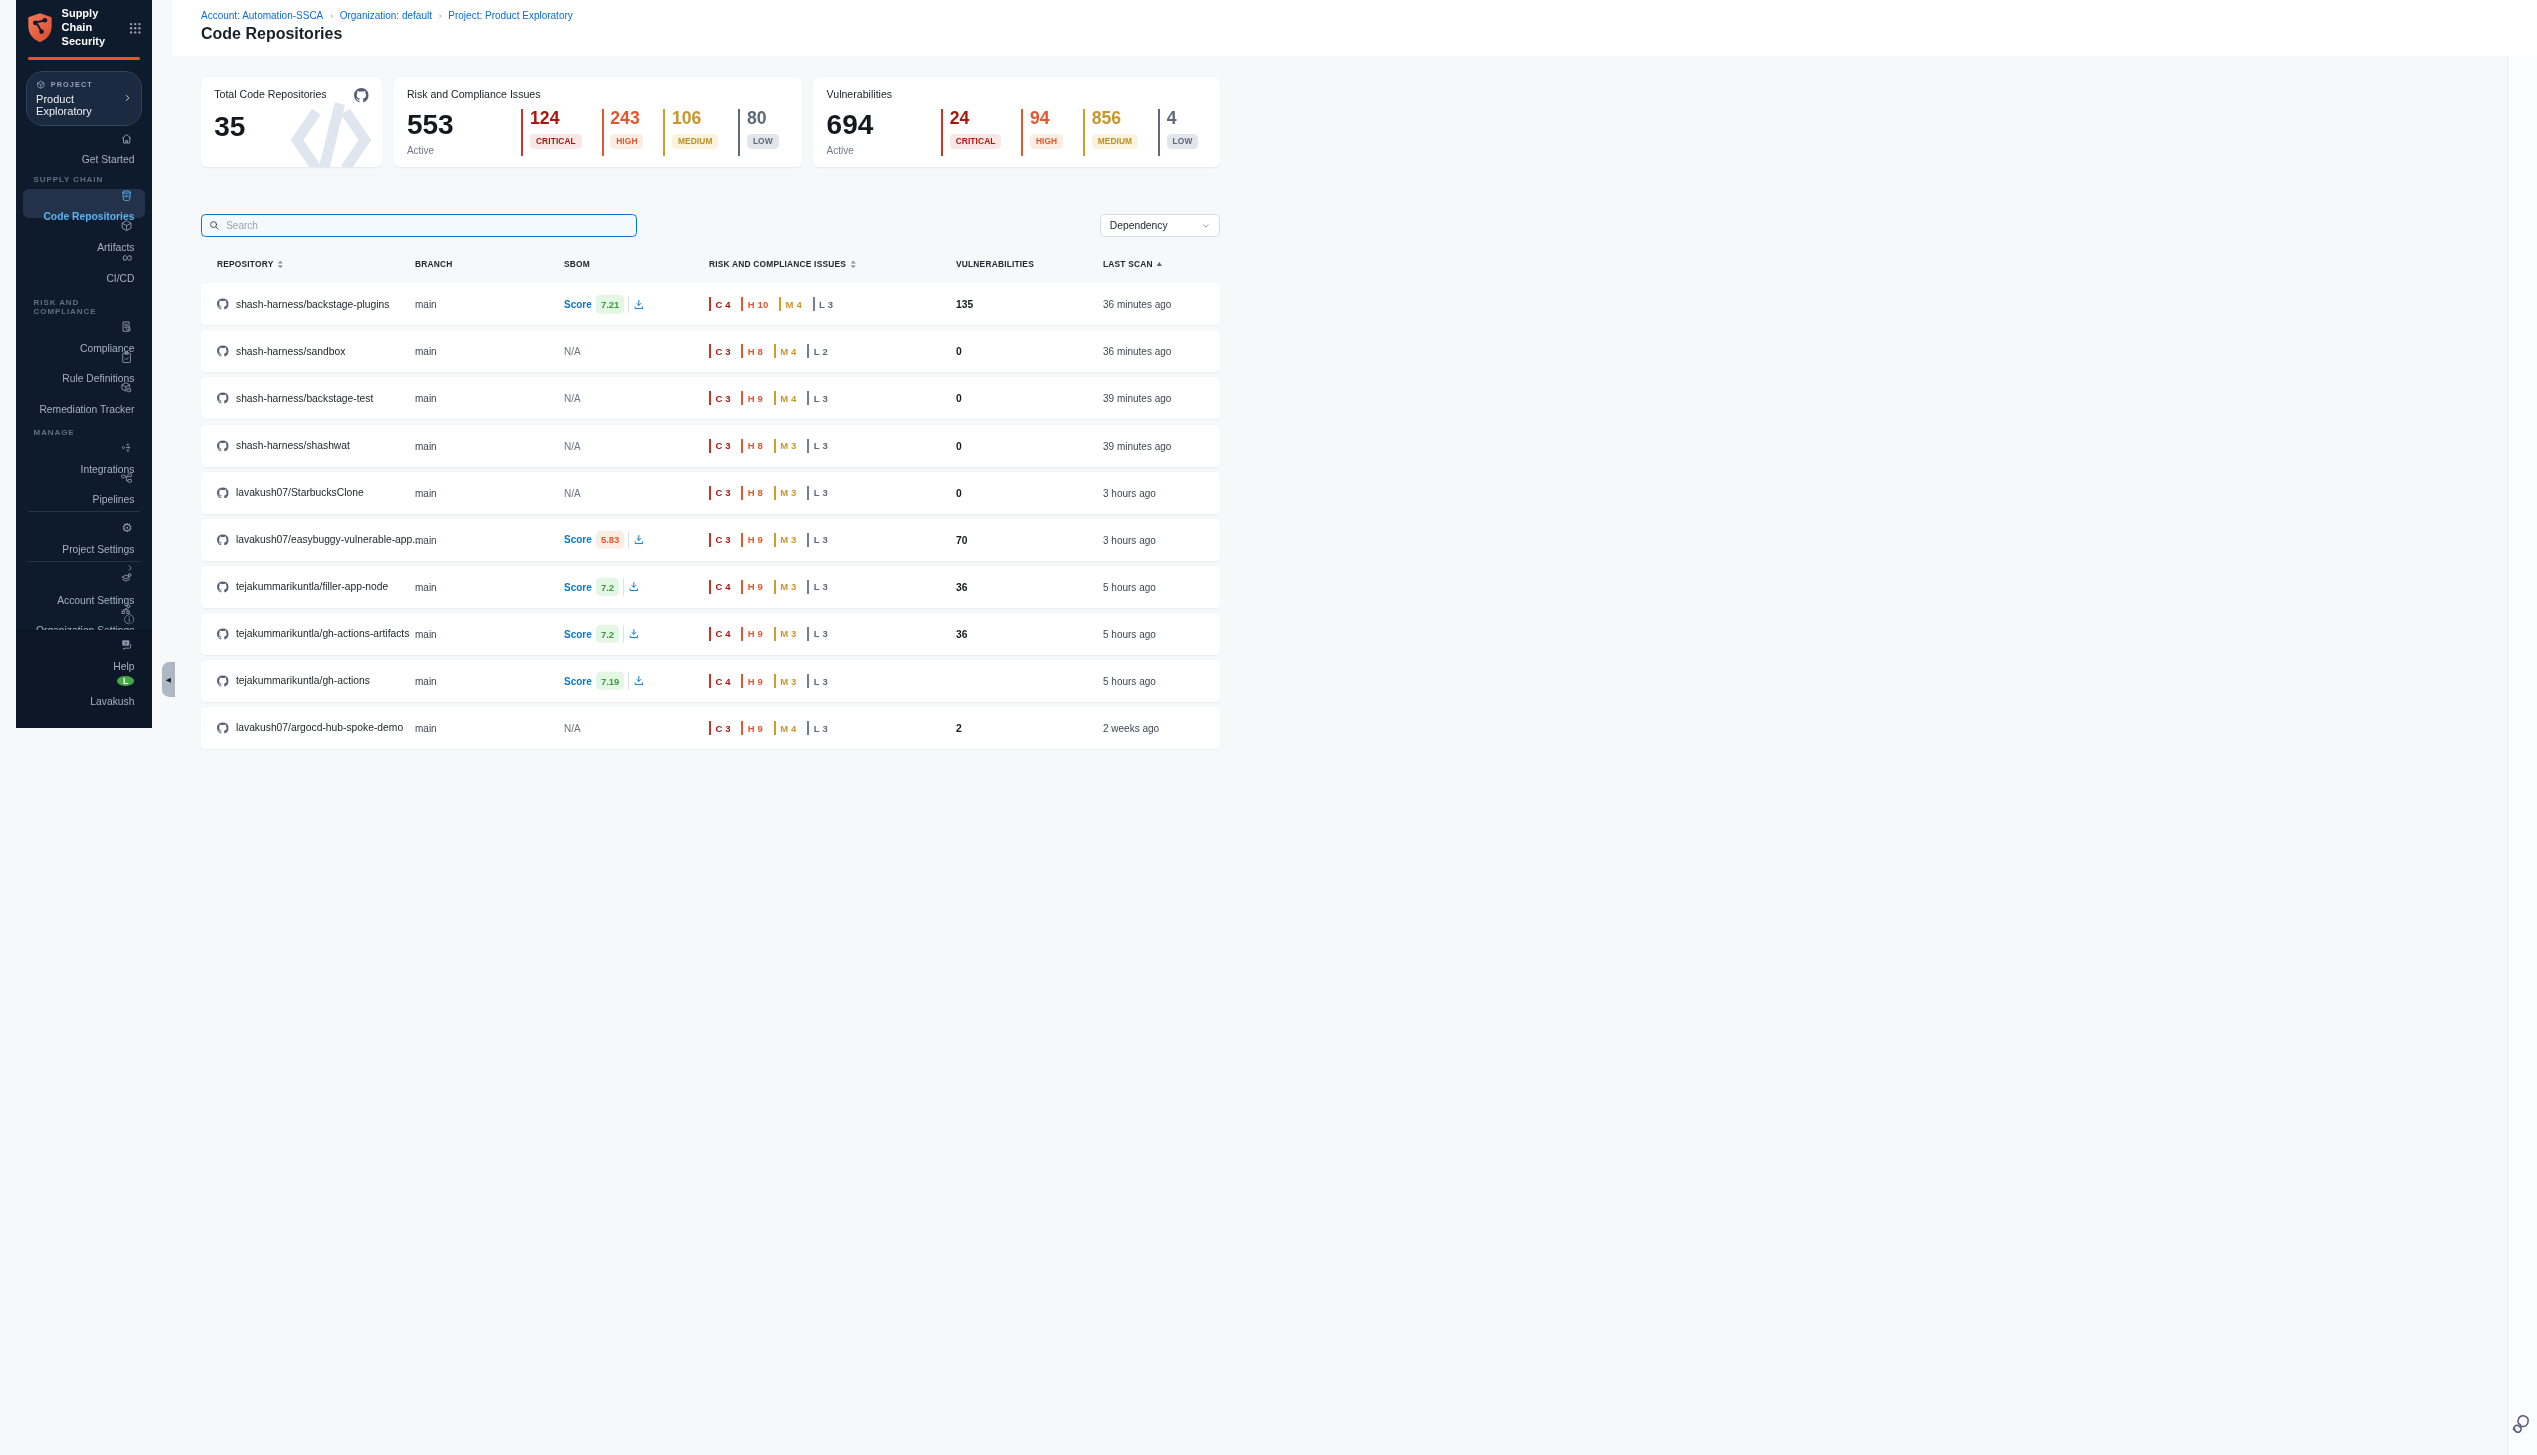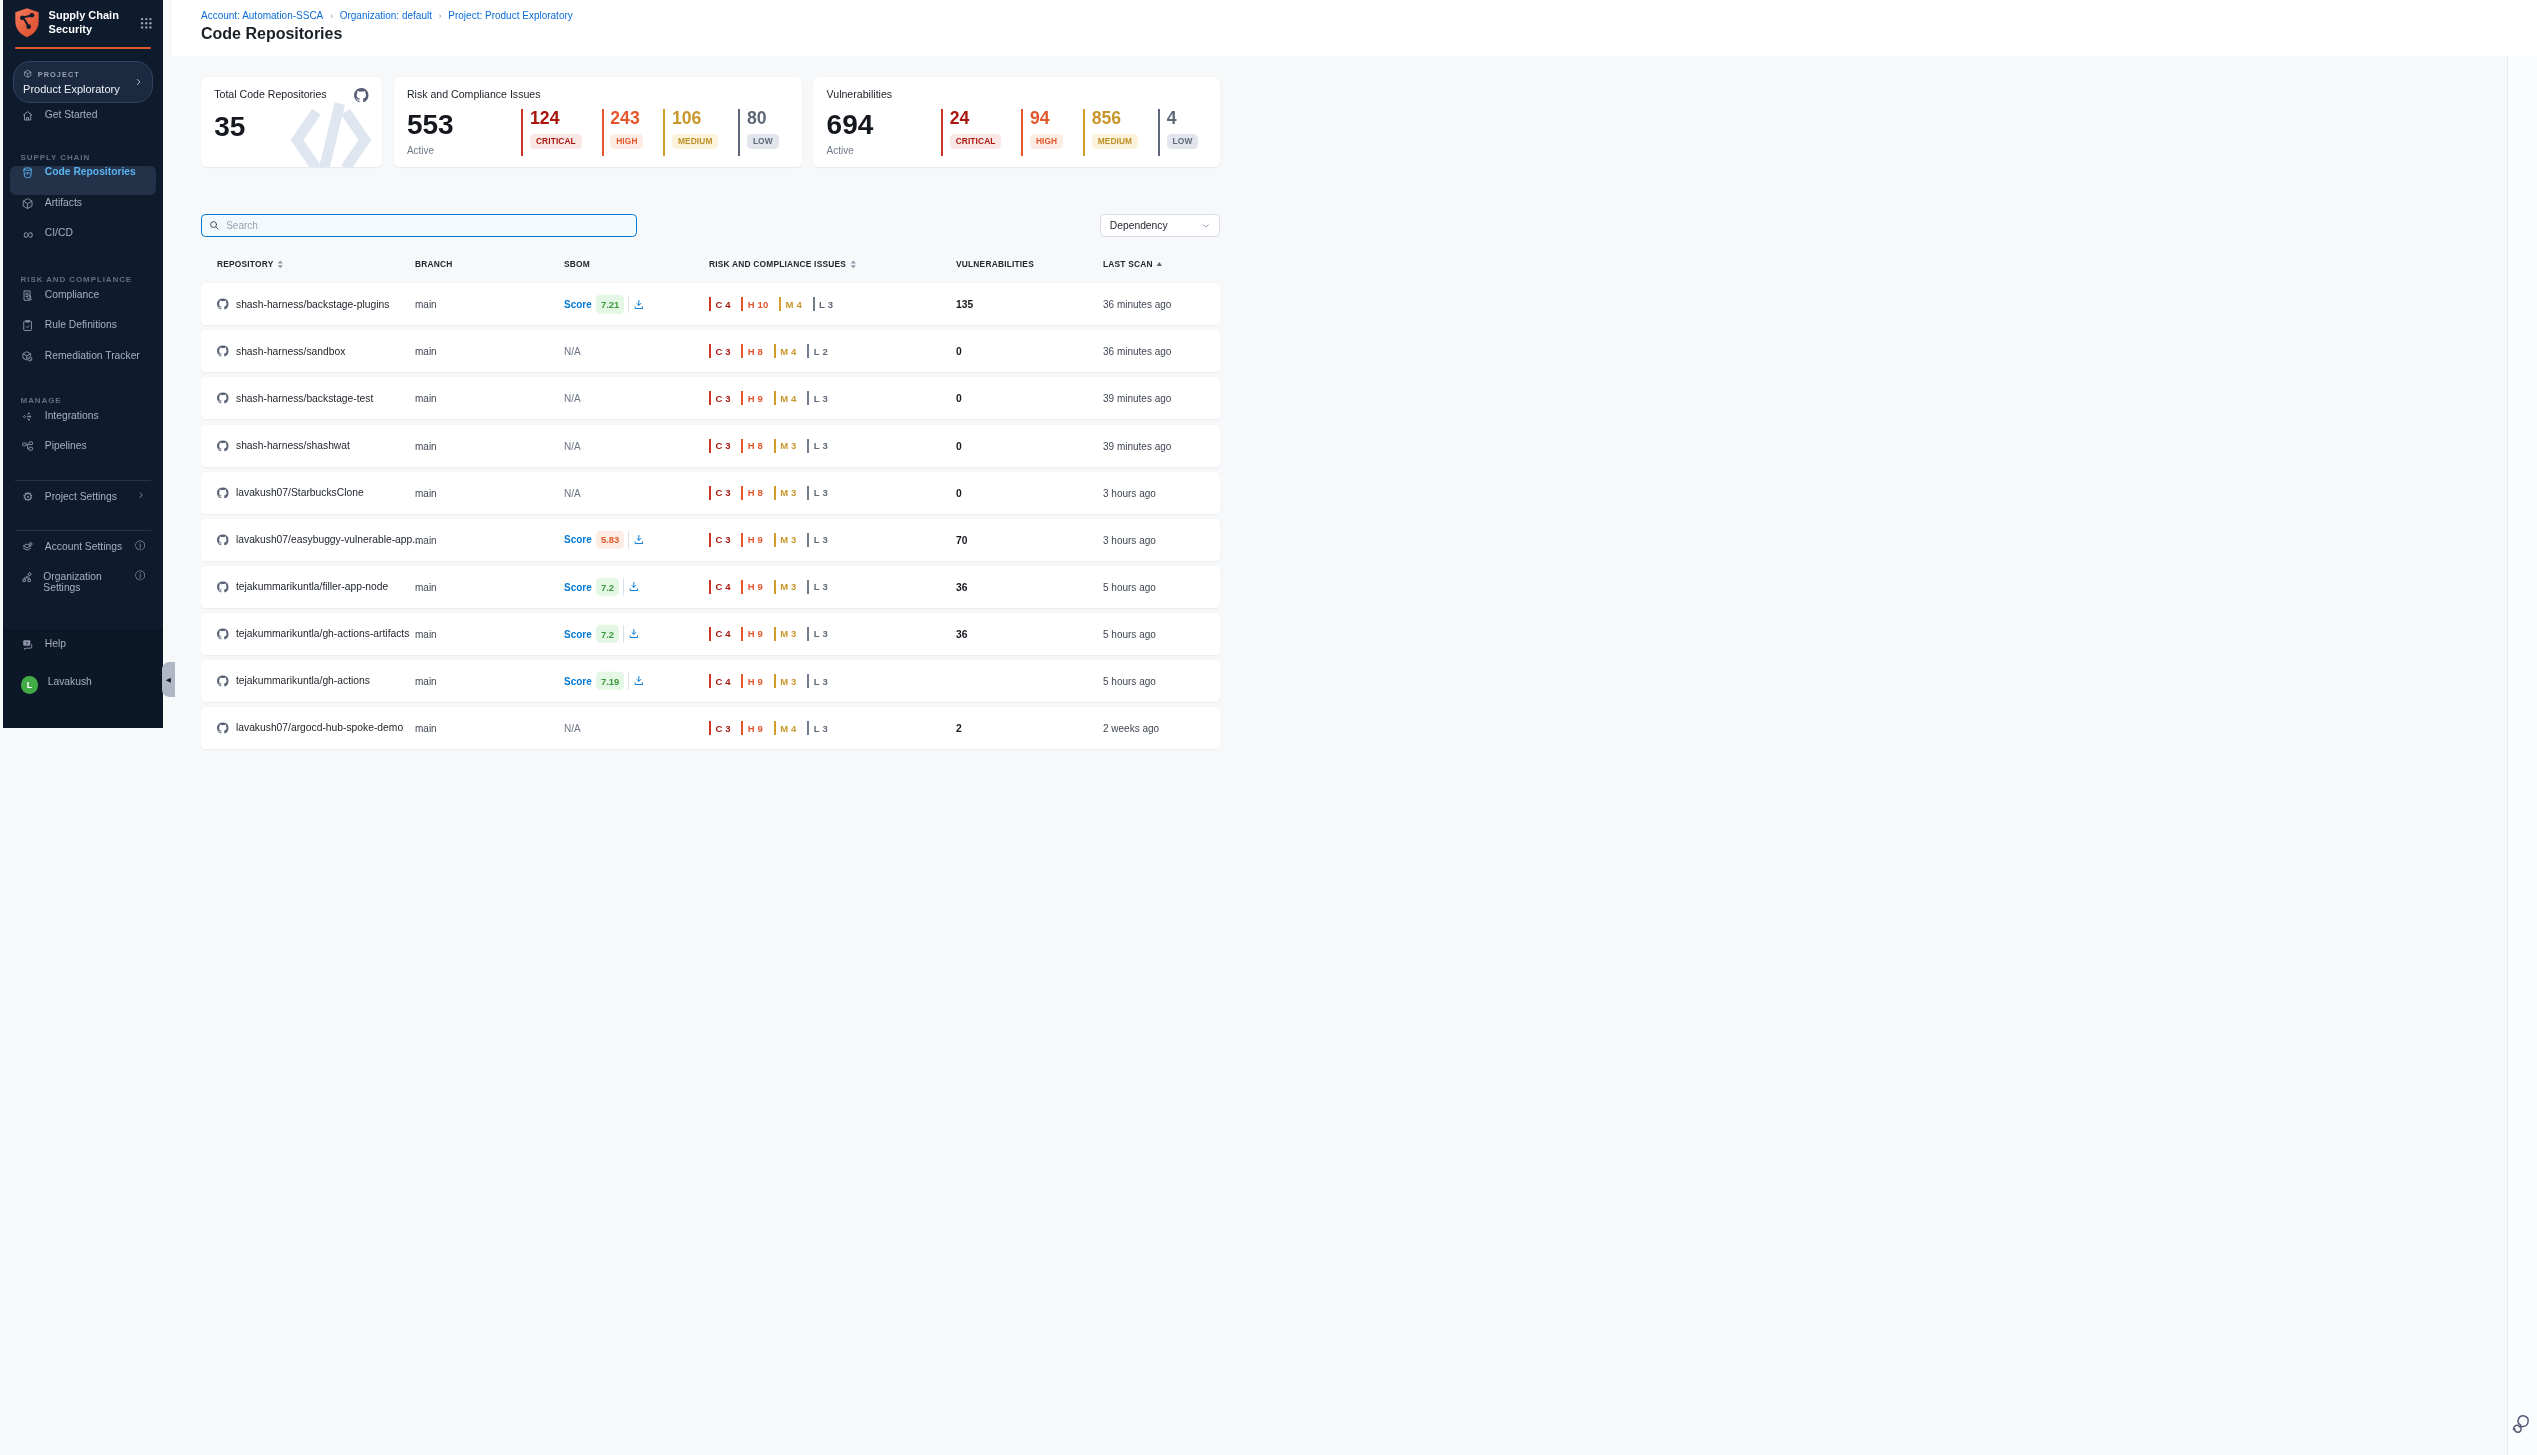--- a/index.html
+++ b/index.html
@@ -1,29 +1,29 @@
 <!DOCTYPE html>
 <html style="font-size:11.7px"><head>
 <meta charset="utf-8">
 <style>
   * { margin:0; padding:0; box-sizing:border-box; }
   html,body { width:1269px; height:728px; overflow:hidden; font-family:"Liberation Sans","DejaVu Sans",sans-serif; background:#F6F8FA; }
   svg { display:block; }
 
   
-  .sidebar { position:absolute; left:3px; top:0; width:160px; height:728px; background:#0E1B2D; z-index:5; }
+  .sidebar { position:absolute; left:16px; top:0; width:136px; height:728px; background:#0E1B2D; z-index:5; }
   .logo-row { display:flex; align-items:center; padding:7.3px 10.3px 5.9px 10.3px; }
   .app-title { margin-left:7.3px; font-size:11px; font-weight:bold; color:#FFFFFF; line-height:1.25; }
   .grid-ic { margin-left:auto; color:#98A1B3; }
   .orange-rule { height:2.2px; background:#E4562E; margin:2.9px 11.7px 0 11.7px; border-radius:1.5px; }
   .project-card { margin:11.7px 10.3px 4.4px 10.3px; background:#1B2A41; border:0.7px solid #33425E; border-radius:17px; padding:7.3px 8.8px; position:relative; cursor:pointer; }
   .project-label { display:flex; align-items:center; gap:5.1px; font-size:7.3px; font-weight:bold; letter-spacing:1.1px; color:#97A1B3; }
   .project-name { margin-top:4.4px; font-size:11px; color:#EDF0F5; }
   .project-chev { position:absolute; right:8.8px; top:50%; transform:translateY(-50%); color:#C6CDD9; }
-  .nav-item { display:flex; align-items:flex-start; gap:9.5px; height:29px; padding:0 10.3px; margin:1.5px 7.3px; border-radius:5.9px; color:#A7B0C0; font-size:10.3px; cursor:pointer; }
+  .nav-item { display:flex; align-items:flex-end; gap:9.5px; height:29px; padding:0 10.3px; margin:1.5px 7.3px; border-radius:5.9px; color:#A7B0C0; font-size:10.3px; cursor:pointer;flex-direction:column; }
   .nav-item .ic { width:14.7px; display:flex; justify-content:center; color:#8D96A9; font-style:normal; }
   .nav-item.active { background:#233249; color:#5AB4F2; font-weight:bold; }
   .nav-item.active .ic { color:#5AB4F2; }
   .nav-item .trail { margin-left:auto; color:#93A0B4; font-size:10.3px; }
   .section-h { font-size:8px; font-weight:bold; letter-spacing:0.9px; color:#626E82; padding:0 17.6px; margin:14.7px 0 4.4px 0; }
   .sb-divider { height:0.7px; background:#253349; margin:10.3px 11.7px; }
   .sb-bottom { position:absolute; left:0; right:0; bottom:0; height:98px; background:#0C1728; border-top:0.7px solid #081120; padding-top:5.9px; }
   .avatar { width:17.6px; height:17.6px; border-radius:50%; background:#42AB45; color:#fff; font-size:8.8px; font-weight:bold; display:flex; align-items:center; justify-content:center; }
   .inf { font-size:14px; line-height:1; }
   .gearglyph { font-size:12.5px; line-height:1; }

